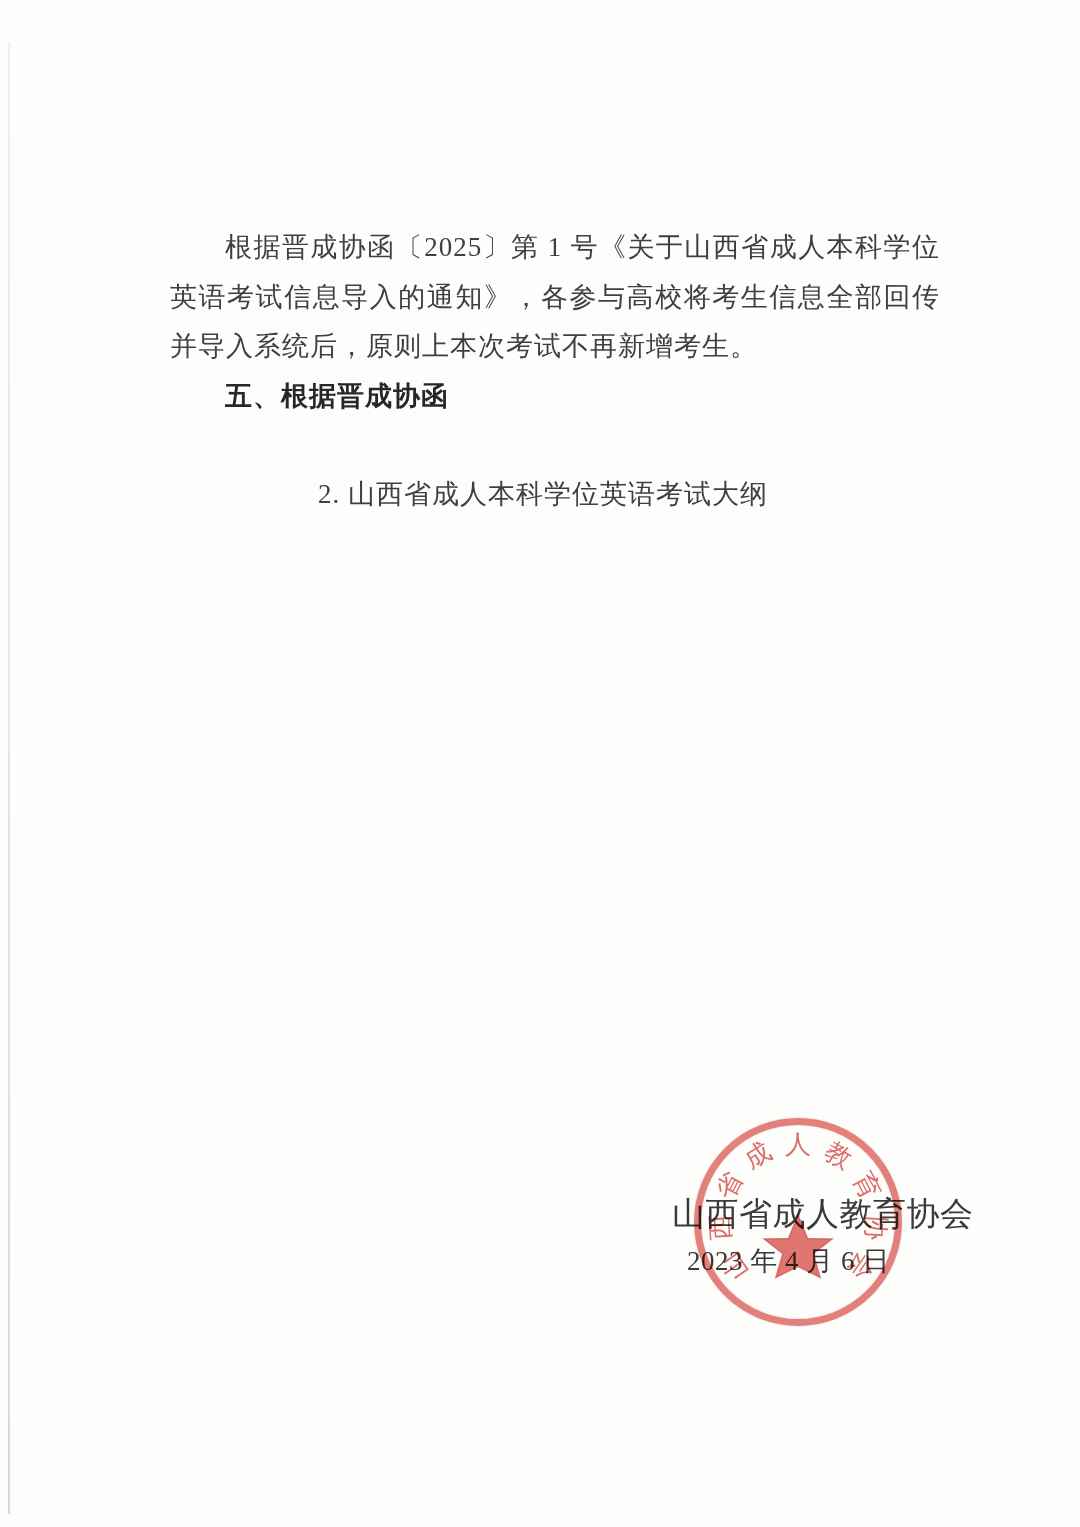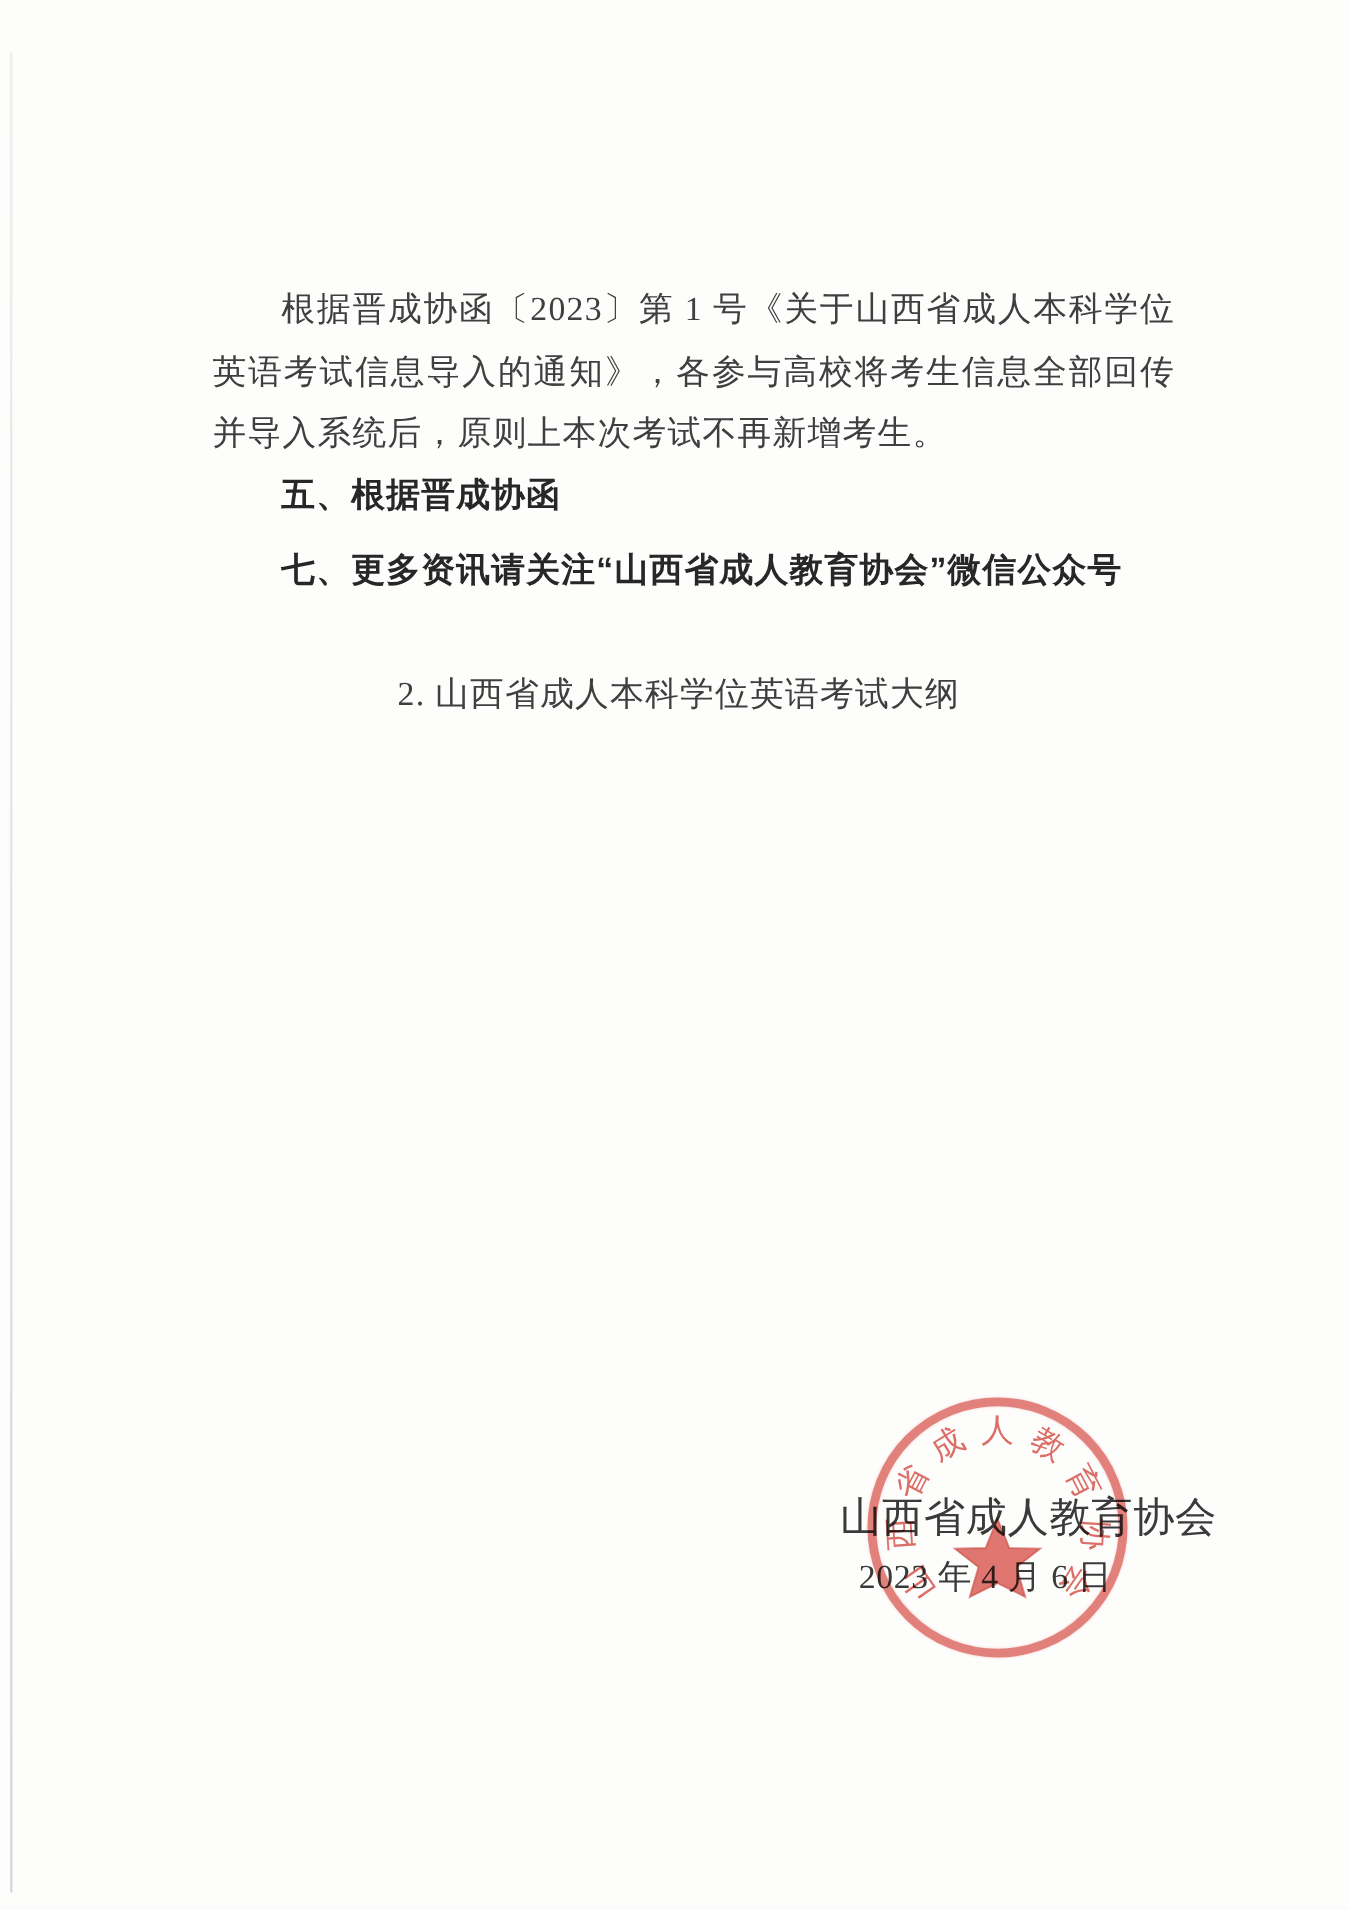--- a/index.html
+++ b/index.html
@@ -64,23 +64,22 @@
   .seal-star{position:absolute;left:0;top:0;}
 </style>
 </head>
 <body>
 
 <div class="page">
 
   <div class="scan-edge"></div>
 
   <div class="doc">
-    <p>根据晋成协函〔2023〕第 1 号《关于山西省成人本科学位英语考试信息导入的通知》，各参与高校将考生信息全部回传并导入系统后，原则上本次考试不再新增考生。</p>
+    <p>根据晋成协函〔2025〕第 1 号《关于山西省成人本科学位英语考试信息导入的通知》，各参与高校将考生信息全部回传并导入系统后，原则上本次考试不再新增考生。</p>
     <h2>五、根据晋成协函</h2>
-    <h2 class="h7">七、更多资讯请关注“山西省成人教育协会”微信公众号</h2>
 
     <div class="attach">
       <div class="attach-line2">2. 山西省成人本科学位英语考试大纲</div>
     </div>
   </div>
 
   <div class="sig-org">山西省成人教育协会</div>
   <div class="sig-date">2023 年 4 月 6 日</div>
 
   <div class="seal">

